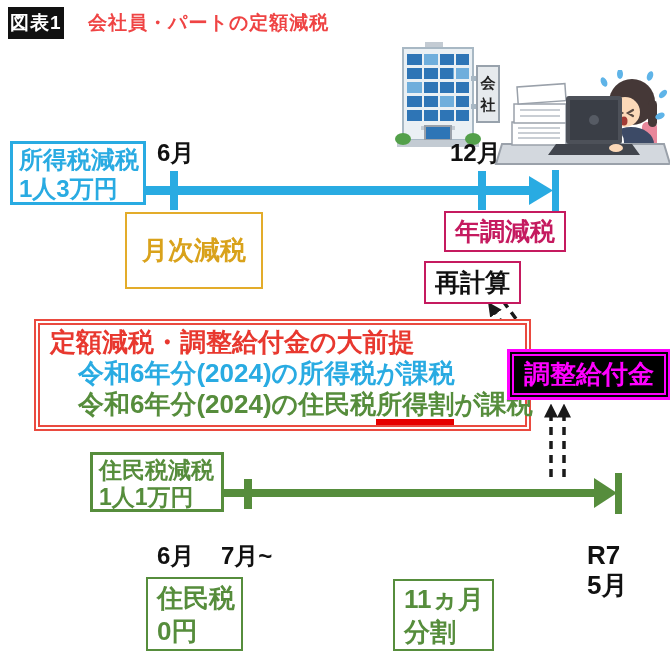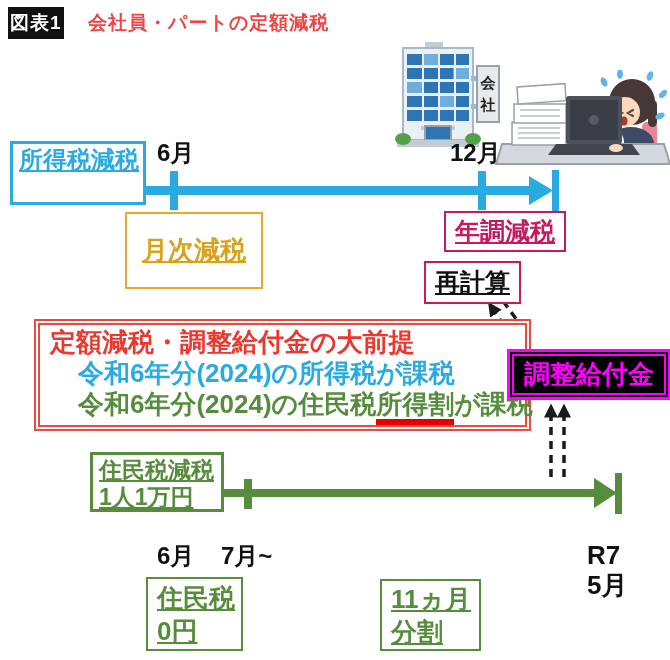--- a/index.html
+++ b/index.html
@@ -14,21 +14,21 @@
   
   .badge{left:8px;top:7px;background:#111;color:#fff;font-size:19px;font-weight:bold;
          padding:3px 2px;letter-spacing:1px;z-index:3;}
   .fig-title{left:88px;top:10px;font-size:19px;font-weight:bold;color:#ef4444;letter-spacing:1px;z-index:3;}
 
   
   #gfx{left:0;top:0;z-index:1;}
   .illus{z-index:0;}
 
   
-  .lblbox{background:#fff;font-weight:bold;box-sizing:border-box;z-index:2;text-decoration:underline;}
+  .lblbox{background:#fff;font-weight:bold;box-sizing:border-box;z-index:2;}
 
   .income-box{left:10px;top:141px;width:136px;height:64px;border:3px solid #29ABE2;
               color:#29ABE2;font-size:24px;line-height:29px;padding:1px 0 0 6px;}
   .resident-box{left:90px;top:452px;width:134px;height:60px;border:3px solid #568D3C;
               color:#568D3C;font-size:23px;line-height:27px;padding:2px 0 0 6px;}
 
   .month-label{font-size:24px;font-weight:bold;color:#111;z-index:2;}
 
   .monthly-box{left:125px;top:212px;border:2px solid #E3AC2A;color:#D9A21B;
                font-size:26px;padding:19px 15px;}
@@ -48,21 +48,21 @@
 
   
   .benefit-outer{left:507px;top:349px;border:3px solid #FF00FF;padding:2px;z-index:2;background:#000000;}
   .benefit-inner{border:2px solid #FF00FF;color:#FF00FF;font-weight:bold;
                  font-size:26px;padding:1px 10px;white-space:nowrap;}
 
   .r7-label{left:587px;top:540px;font-size:26px;font-weight:bold;color:#111;line-height:30px;z-index:2;}
 
   .zero-box{left:146px;top:577px;width:97px;height:74px;border:2px solid #568D3C;color:#568D3C;
             font-size:26px;line-height:33px;padding:3px 0 0 9px;}
-  .split-box{left:380px;top:579px;width:101px;height:72px;border:2px solid #568D3C;color:#568D3C;
+  .split-box{left:393px;top:579px;width:101px;height:72px;border:2px solid #568D3C;color:#568D3C;
             font-size:26px;line-height:33px;padding:2px 0 0 9px;}
 </style>
 </head>
 <body>
 
 <div class="abs badge">図表1</div>
 <div class="abs fig-title nowrap">会社員・パートの定額減税</div>
 
 <svg class="abs illus" style="left:393px;top:42px" width="108" height="112" viewBox="0 0 108 112">
   <rect x="32" y="0" width="18" height="7" fill="#C3CBD3"></rect>
@@ -149,20 +149,21 @@
   <g stroke="#1A1A1A" stroke-width="3.5" stroke-dasharray="8 6" fill="none">
     <line x1="512" y1="337" x2="490" y2="305" marker-end="url(#ah)"></line>
     <line x1="503" y1="301" x2="527" y2="334" marker-end="url(#ah)"></line>
     <line x1="551" y1="477" x2="551" y2="407" marker-end="url(#ah)"></line>
     <line x1="564" y1="477" x2="564" y2="407" marker-end="url(#ah)"></line>
   </g>
 </svg>
 
 <div class="abs lblbox income-box nowrap">
   <div>所得税減税</div>
+  <div>1人3万円</div>
 </div>
 
 <div class="abs month-label" style="left:157px;top:137px">6月</div>
 <div class="abs month-label" style="left:450px;top:137px">12月</div>
 
 <div class="abs lblbox monthly-box nowrap">月次減税</div>
 <div class="abs lblbox yearend-box nowrap">年調減税</div>
 <div class="abs lblbox recalc-box nowrap">再計算</div>
 
 <div class="abs premise-outer">

